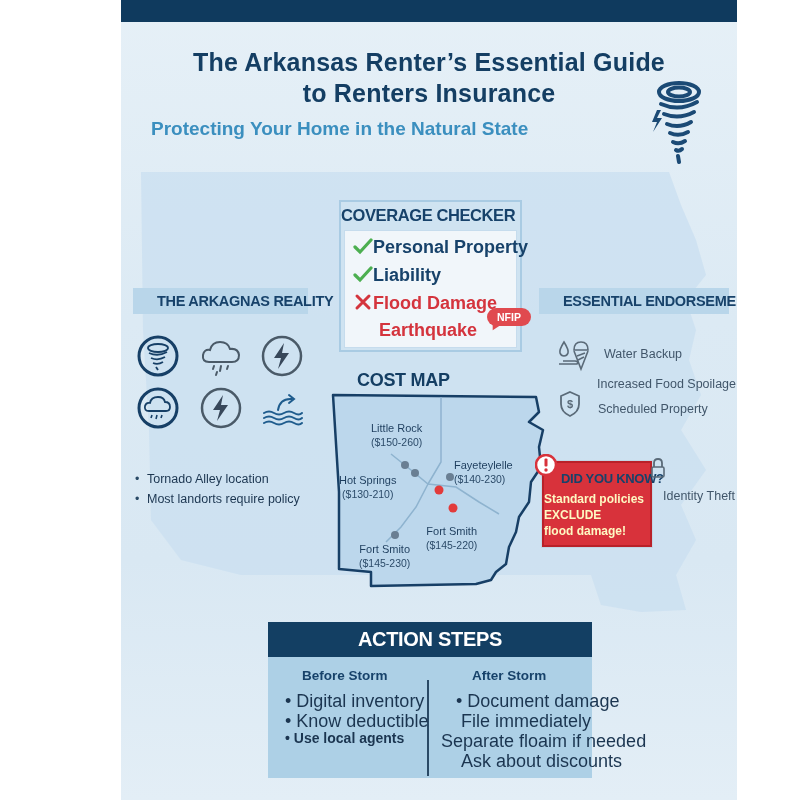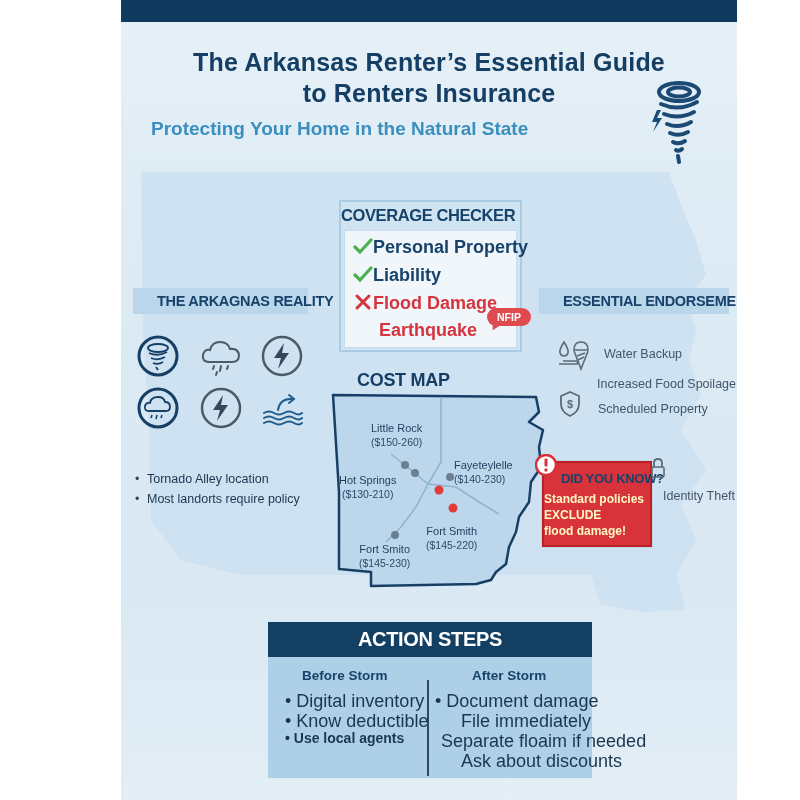--- a/index.html
+++ b/index.html
@@ -294,20 +294,20 @@
     <div class="action-head">ACTION STEPS</div>
     <div class="action-body">
       <div class="action-divider"></div>
 
       <div class="col-title" style="left:34px; top:11px">Before Storm</div>
       <div class="col-item" style="left:17px; top:34px">• <span>Digital inventory</span></div>
       <div class="col-item" style="left:17px; top:54px">• <span>Know deductible</span></div>
       <div class="col-item big" style="left:17px; top:73px">• <span>Use local agents</span></div>
 
       <div class="col-title" style="left:204px; top:11px">After Storm</div>
-      <div class="col-item" style="left:167px; top:34px">• <span>Document damage</span></div>
+      <div class="col-item" style="left:188px; top:34px">• <span>Document damage</span></div>
       <div class="col-item" style="left:193px; top:54px">File immediately</div>
       <div class="col-item" style="left:173px; top:74px">Separate floaim if needed</div>
       <div class="col-item" style="left:193px; top:94px">Ask about discounts</div>
     </div>
   </div>
 
 </div>
 
 </body></html>

